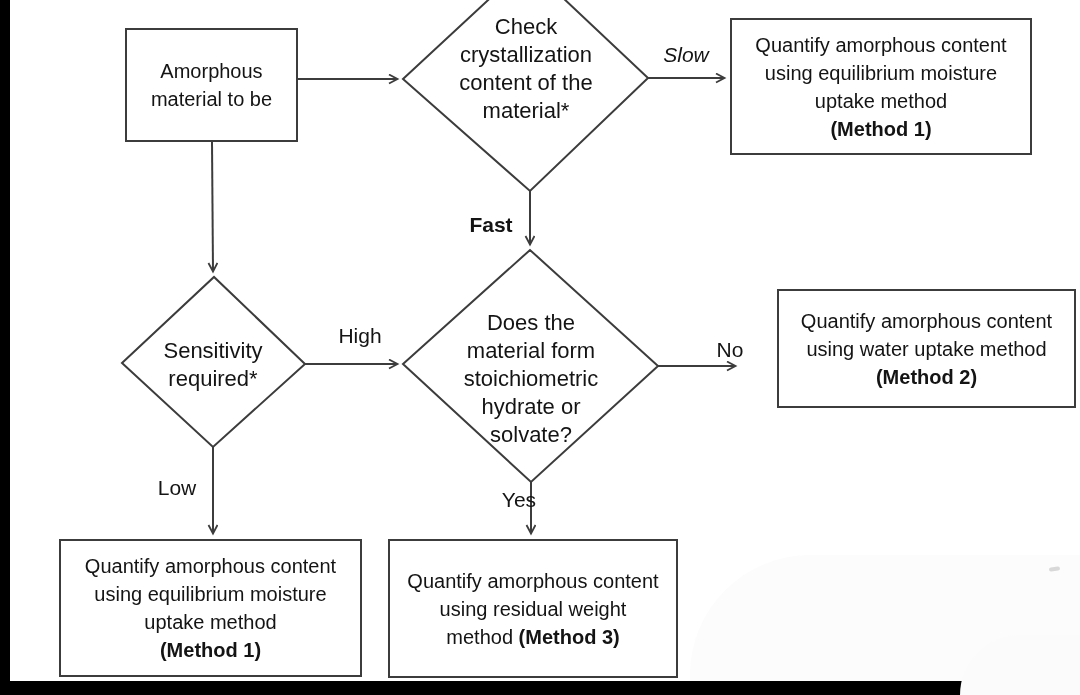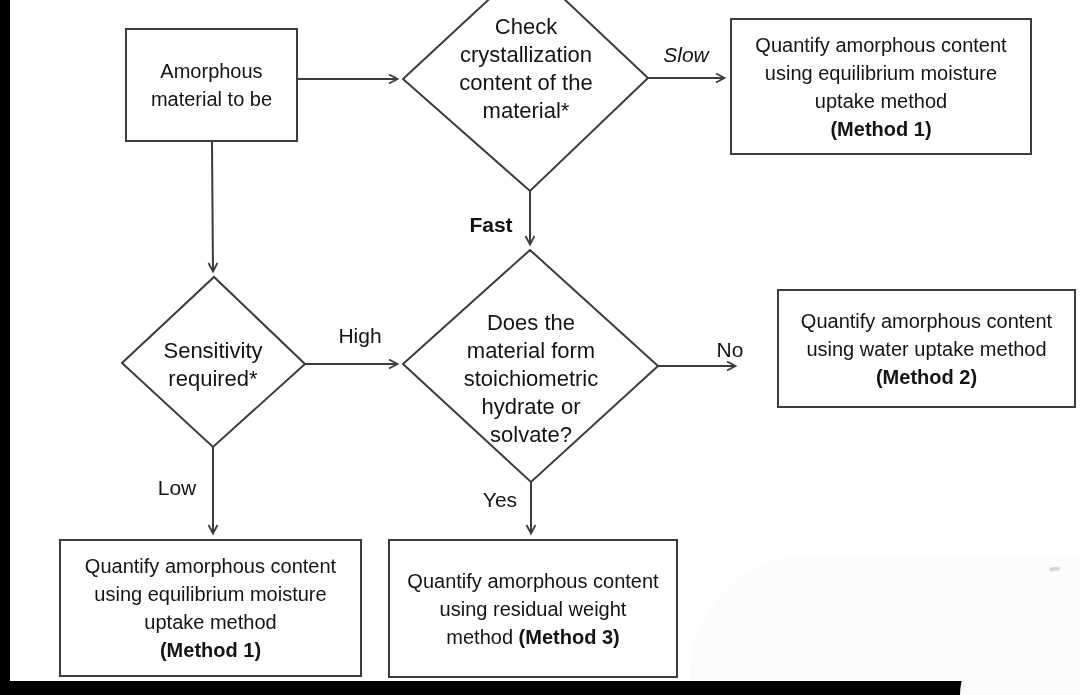--- a/index.html
+++ b/index.html
@@ -167,20 +167,20 @@
     <div>stoichiometric</div>
     <div>hydrate or</div>
     <div>solvate?</div>
   </div>
 
   <div class="edge-label" style="left:656px; top:43px;font-style:italic;">Slow</div>
   <div class="edge-label" style="left:461px; top:213px;font-weight:bold;">Fast</div>
   <div class="edge-label" style="left:330px; top:324px;">High</div>
   <div class="edge-label" style="left:700px; top:326px;margin-top:12px;">No</div>
   <div class="edge-label" style="left:147px; top:476px;">Low</div>
-  <div class="edge-label" style="left:470px; top:488px;">Yes</div>
+  <div class="edge-label" style="left:489px; top:488px;">Yes</div>
 
   <div class="bar-bottom"></div>
   <div class="bar-left"></div>
   <div class="corner-blob"></div>
   <div class="tiny-smudge"></div>
 
 </div>
 
 </body></html>

